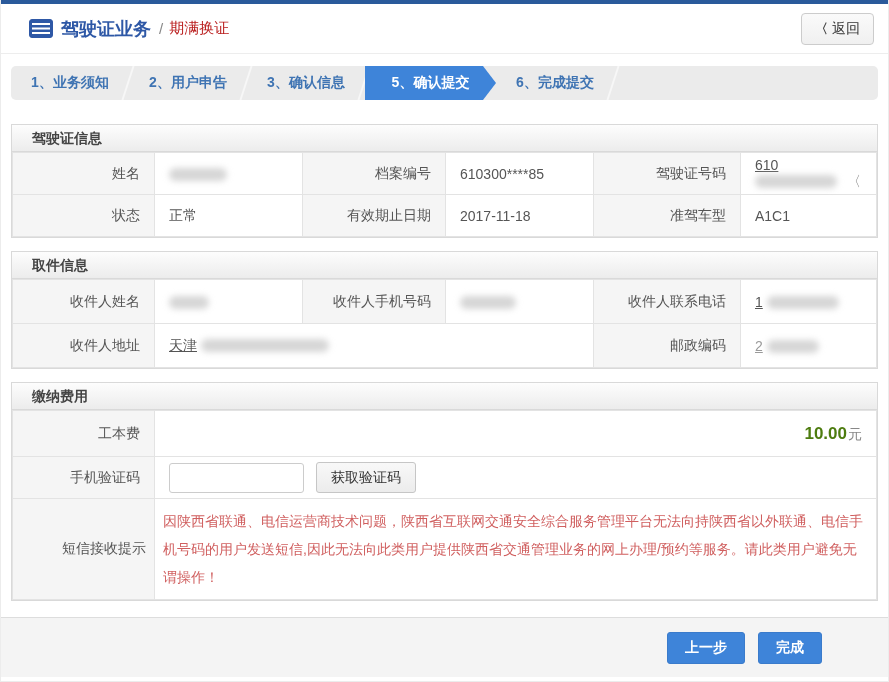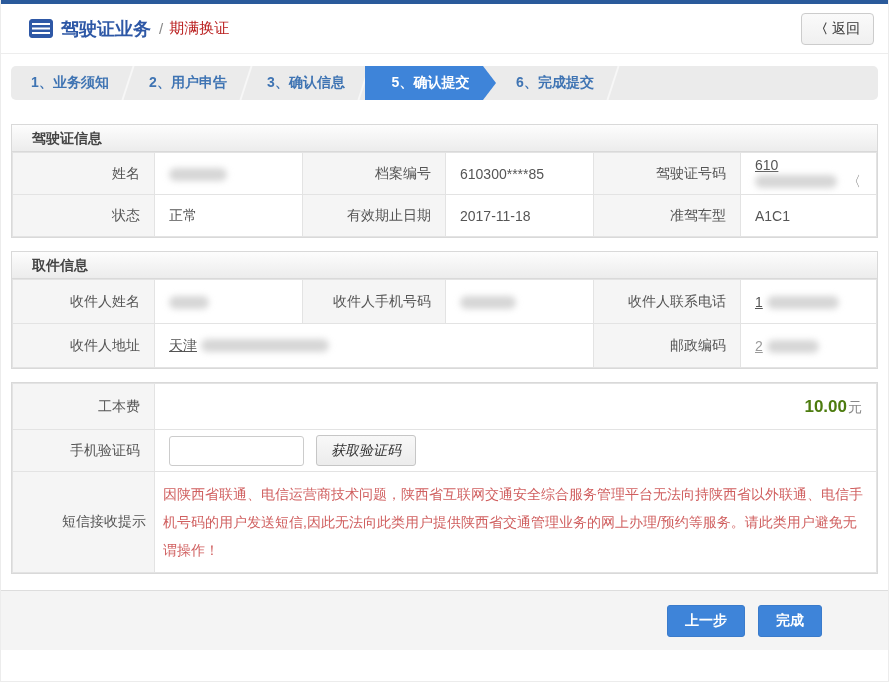--- a/index.html
+++ b/index.html
@@ -50,21 +50,21 @@
   .smudge { display:inline-block; height:13px; border-radius:7px; background:#d6d6d6;
             filter:blur(3px); vertical-align:middle; }
   .pfx { color:#555; margin-right:4px;text-decoration:underline; }
   .sfx { color:#888; margin-left:10px; }
 
   .code-input { width:135px; height:30px; border:1px solid #ccc; border-radius:3px; padding:0 8px;
                 font-size:14px; color:#333; margin-right:8px; vertical-align:middle;
                 font-family:"Liberation Sans","DejaVu Sans",sans-serif; }
   .code-btn { height:31px; padding:0 14px; background:linear-gradient(#f8f8f8,#ececec);
               border:1px solid #c6c6c6; border-radius:3px; color:#333; font-size:14px; cursor:pointer; vertical-align:middle;
-              font-family:"Liberation Sans","DejaVu Sans",sans-serif;font-style:italic; }
+              font-family:"Liberation Sans","DejaVu Sans",sans-serif; }
   td.notice-cell { height:66px; padding:8px 8px; }
   .notice-text { color:#d05f5f; font-size:14px; line-height:28px; max-width:700px; }
 
   
   .footer { margin-top:16px; height:60px; background:#f4f4f4; border-top:1px solid #ddd;
             display:flex; align-items:center; justify-content:flex-end; padding-right:66px; gap:13px; }
   .blue-btn { background:#3e84d9; border:1px solid #3a7bcb; border-radius:3px; color:#fff;
               font-weight:bold; font-size:14px; padding:6px 17px; cursor:pointer;
               font-family:"Liberation Sans","DejaVu Sans",sans-serif; }
 </style>
@@ -178,20 +178,21 @@
         <td class="lbl">邮政编码</td>
         <td class="val">
           <span class="pfx" style="color:#9a9a9a">2</span><span class="smudge" style="width:52px"></span>
         </td>
       </tr>
     </tbody>
       </table>
   </div>
 
   <div class="section">
+    <div class="sec-head">缴纳费用</div>
     <table class="t3">
       <colgroup>
           <col style="width:142px">
           <col>
         </colgroup>
       <tbody>
           <tr>
         <td class="lbl fee-row">工本费</td>
         <td class="val fee-row">
           <span class="fee-amt">10.00</span><span class="fee-unit">元</span>

